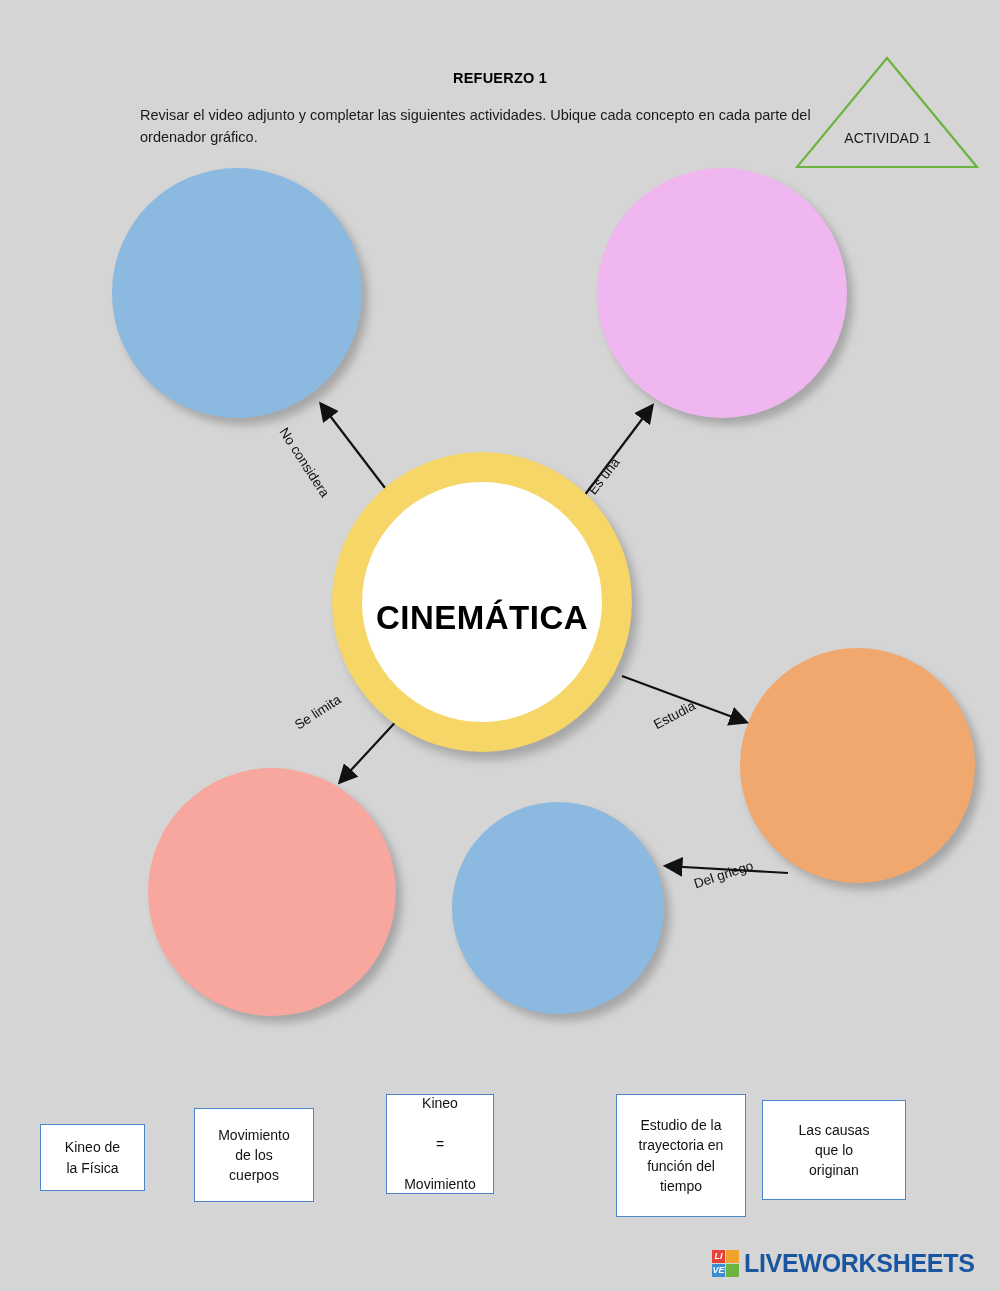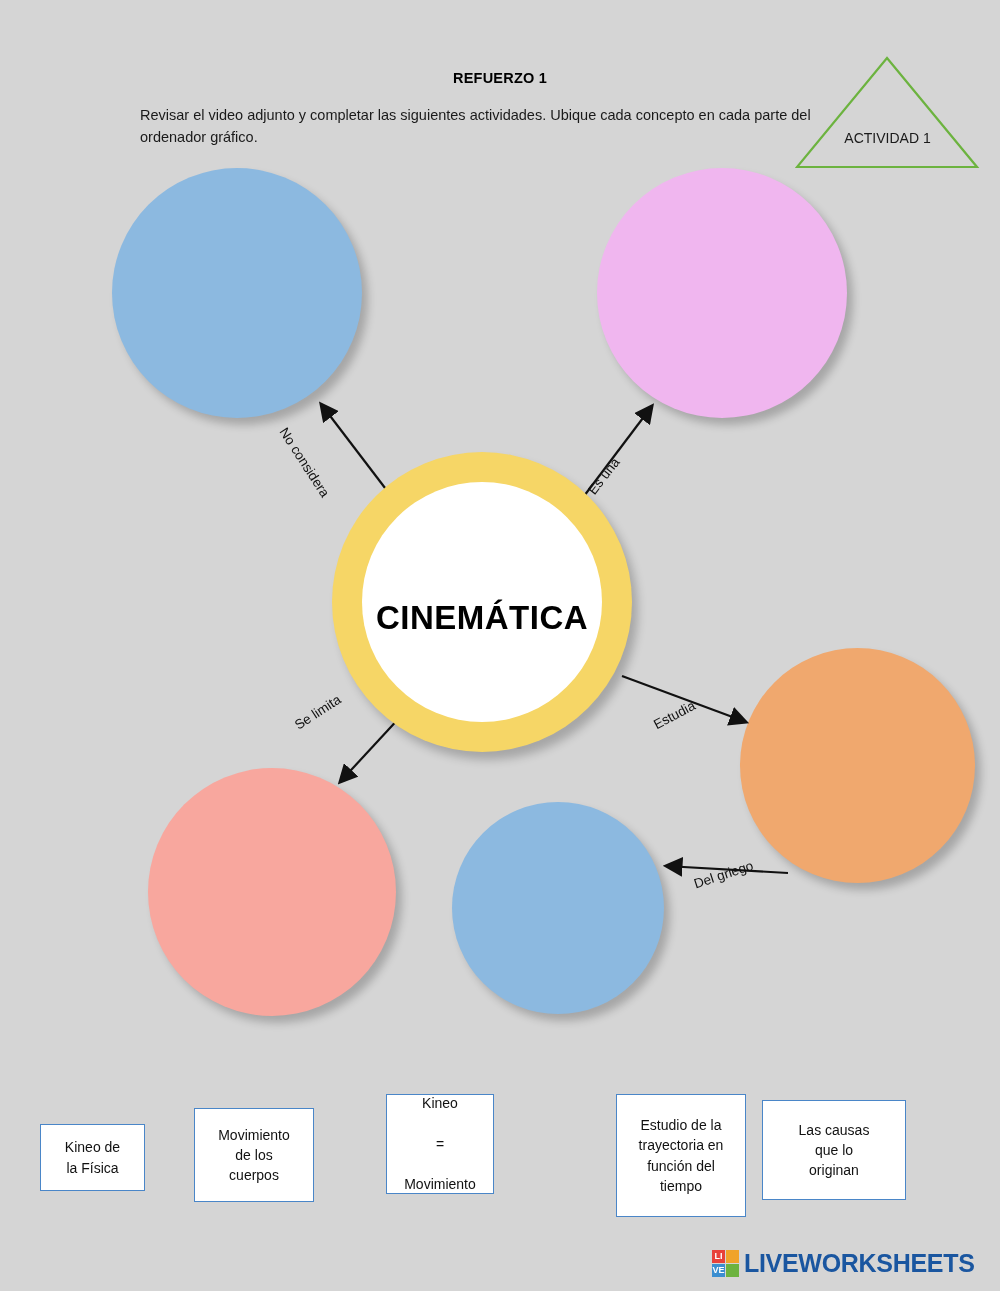--- a/index.html
+++ b/index.html
@@ -162,20 +162,21 @@
     gap: 1px;
   }
   .logo-mark span {
     font-size: 9px;
     font-weight: bold;
     color: #fff;
     display: flex;
     align-items: center;
     justify-content: center;
     line-height: 1;
+    font-style: italic;
   }
   .lm-l { background: #e8413a; }
   .lm-i { background: #f0a32a; }
   .lm-v { background: #3b8ed0; }
   .lm-e { background: #6cb33f; }
   .logo-text {
     font-size: 25px;
     font-weight: bold;
     color: #1a56a0;
     letter-spacing: -0.3px;

